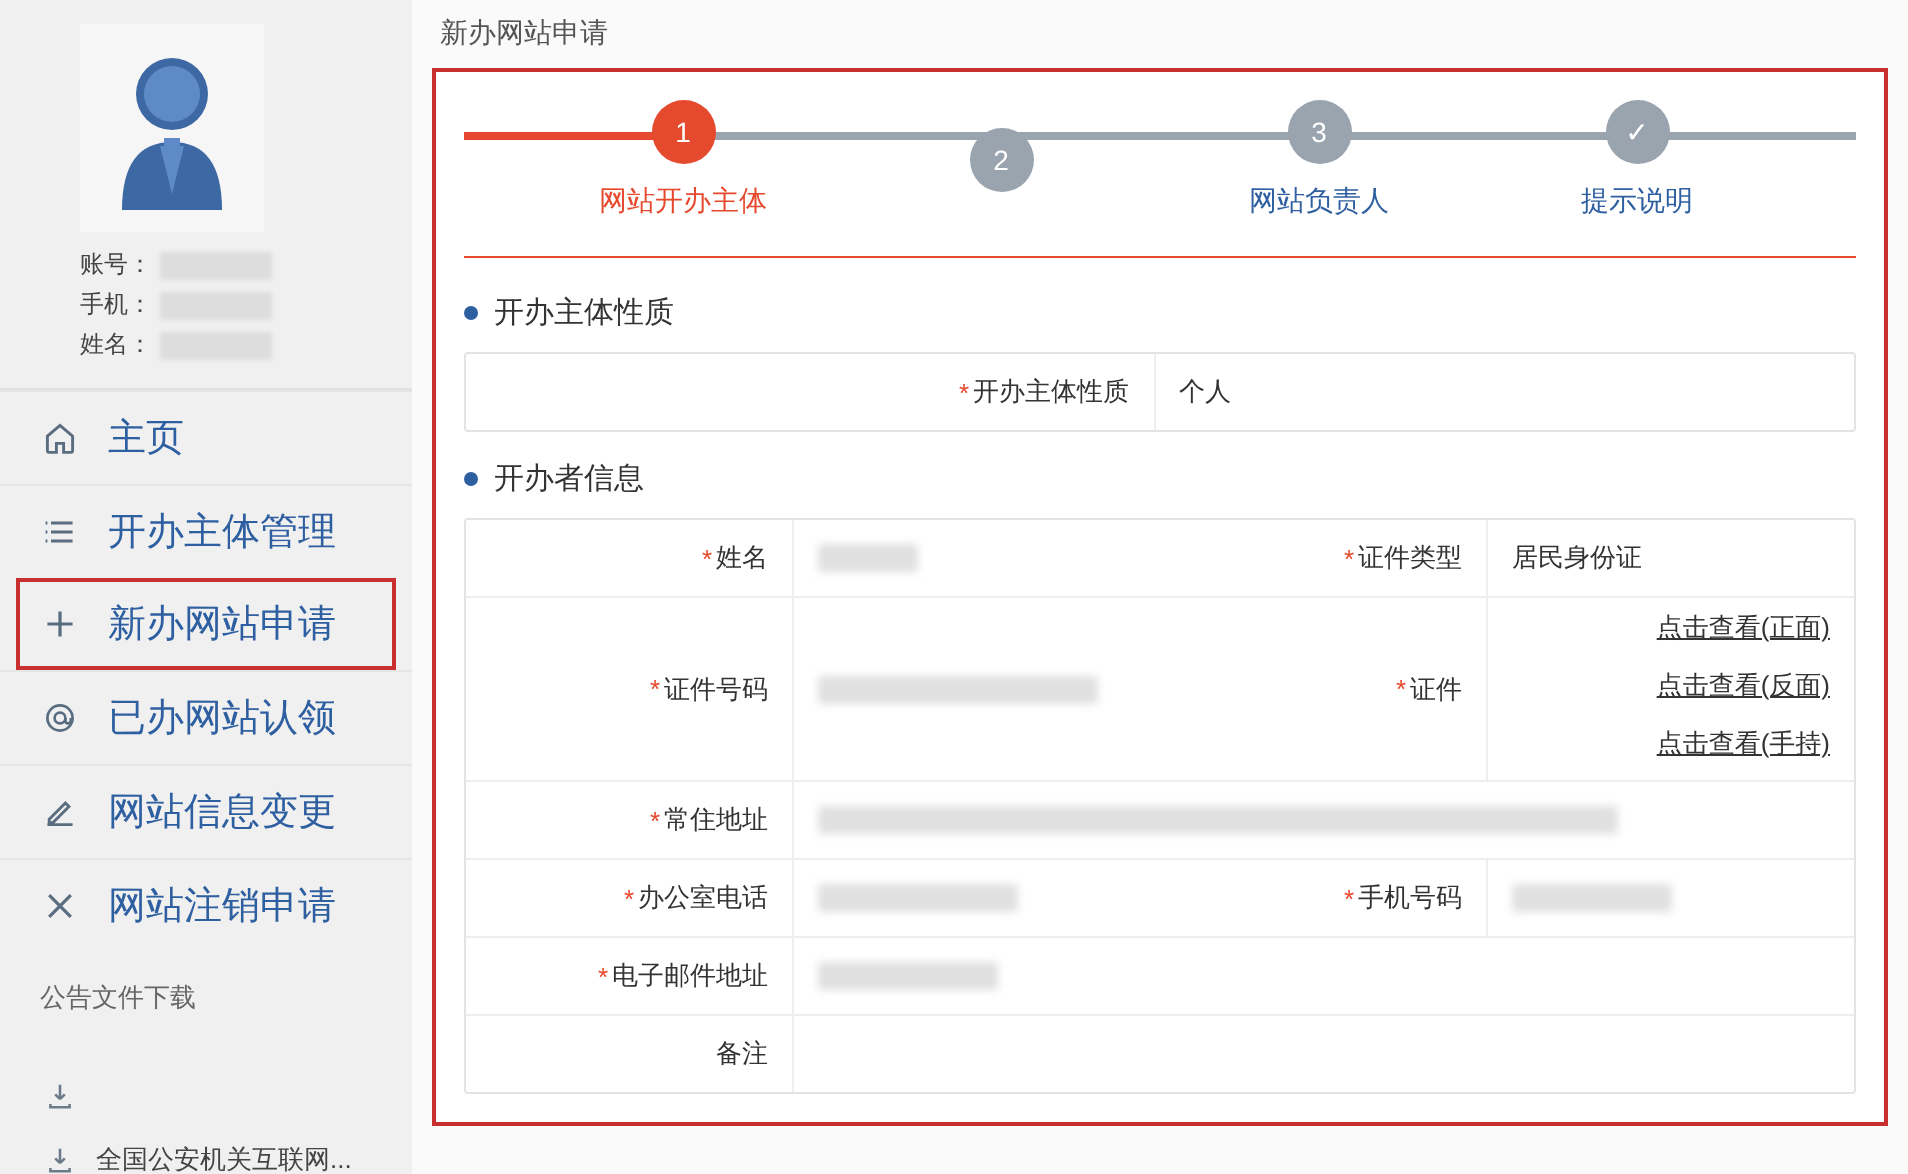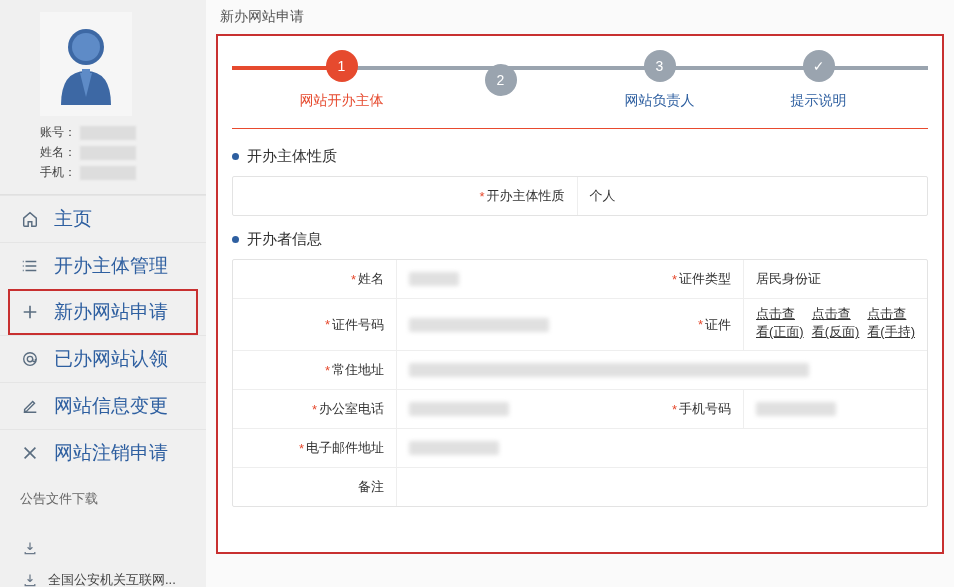--- a/index.html
+++ b/index.html
@@ -255,25 +255,25 @@
           <path d="M29 50 L35 74 L41 50 Z" fill="#5e8bc7"></path>
           <rect x="31" y="46" width="8" height="6" fill="#5e8bc7"></rect>
         </svg>
       </div>
       <div class="profile-info">
         <div>
             <span>账号：</span>
             <span class="blur-box"></span>
           </div>
         <div>
-            <span>姓名：</span>
+            <span>手机：</span>
             <span class="blur-box"></span>
           </div>
         <div>
-            <span>手机：</span>
+            <span>姓名：</span>
             <span class="blur-box"></span>
           </div>
       </div>
     </div>
 
     <nav class="nav">
       <div class="nav-item">
         <span class="nav-icon">
           <svg width="18" height="18" viewBox="0 0 20 20" fill="none" stroke="#5a6d80" stroke-width="1.6">
               <path d="M3 9l7-6 7 6v8a1 1 0 01-1 1h-4v-5H8v5H4a1 1 0 01-1-1V9z"></path>
@@ -407,21 +407,21 @@
               <span class="req">*</span>
               <span>证件号码</span>
             </div>
           <div class="form-cell-value" style="flex:1">
               <span class="blur-val" style="width:140px"></span>
             </div>
           <div class="form-cell-label second">
               <span class="req">*</span>
               <span>证件</span>
             </div>
-          <div class="form-cell-value" style="flex:1;align-items:flex-end;padding:6px 12px">
+          <div class="form-cell-value" style="flex:1;flex-direction:column;align-items:flex-end;padding:6px 12px">
             <a class="link">点击查看(正面)</a>
             <a class="link">点击查看(反面)</a>
             <a class="link">点击查看(手持)</a>
           </div>
         </div>
         <div class="form-row">
           <div class="form-cell-label">
               <span class="req">*</span>
               <span>常住地址</span>
             </div>

